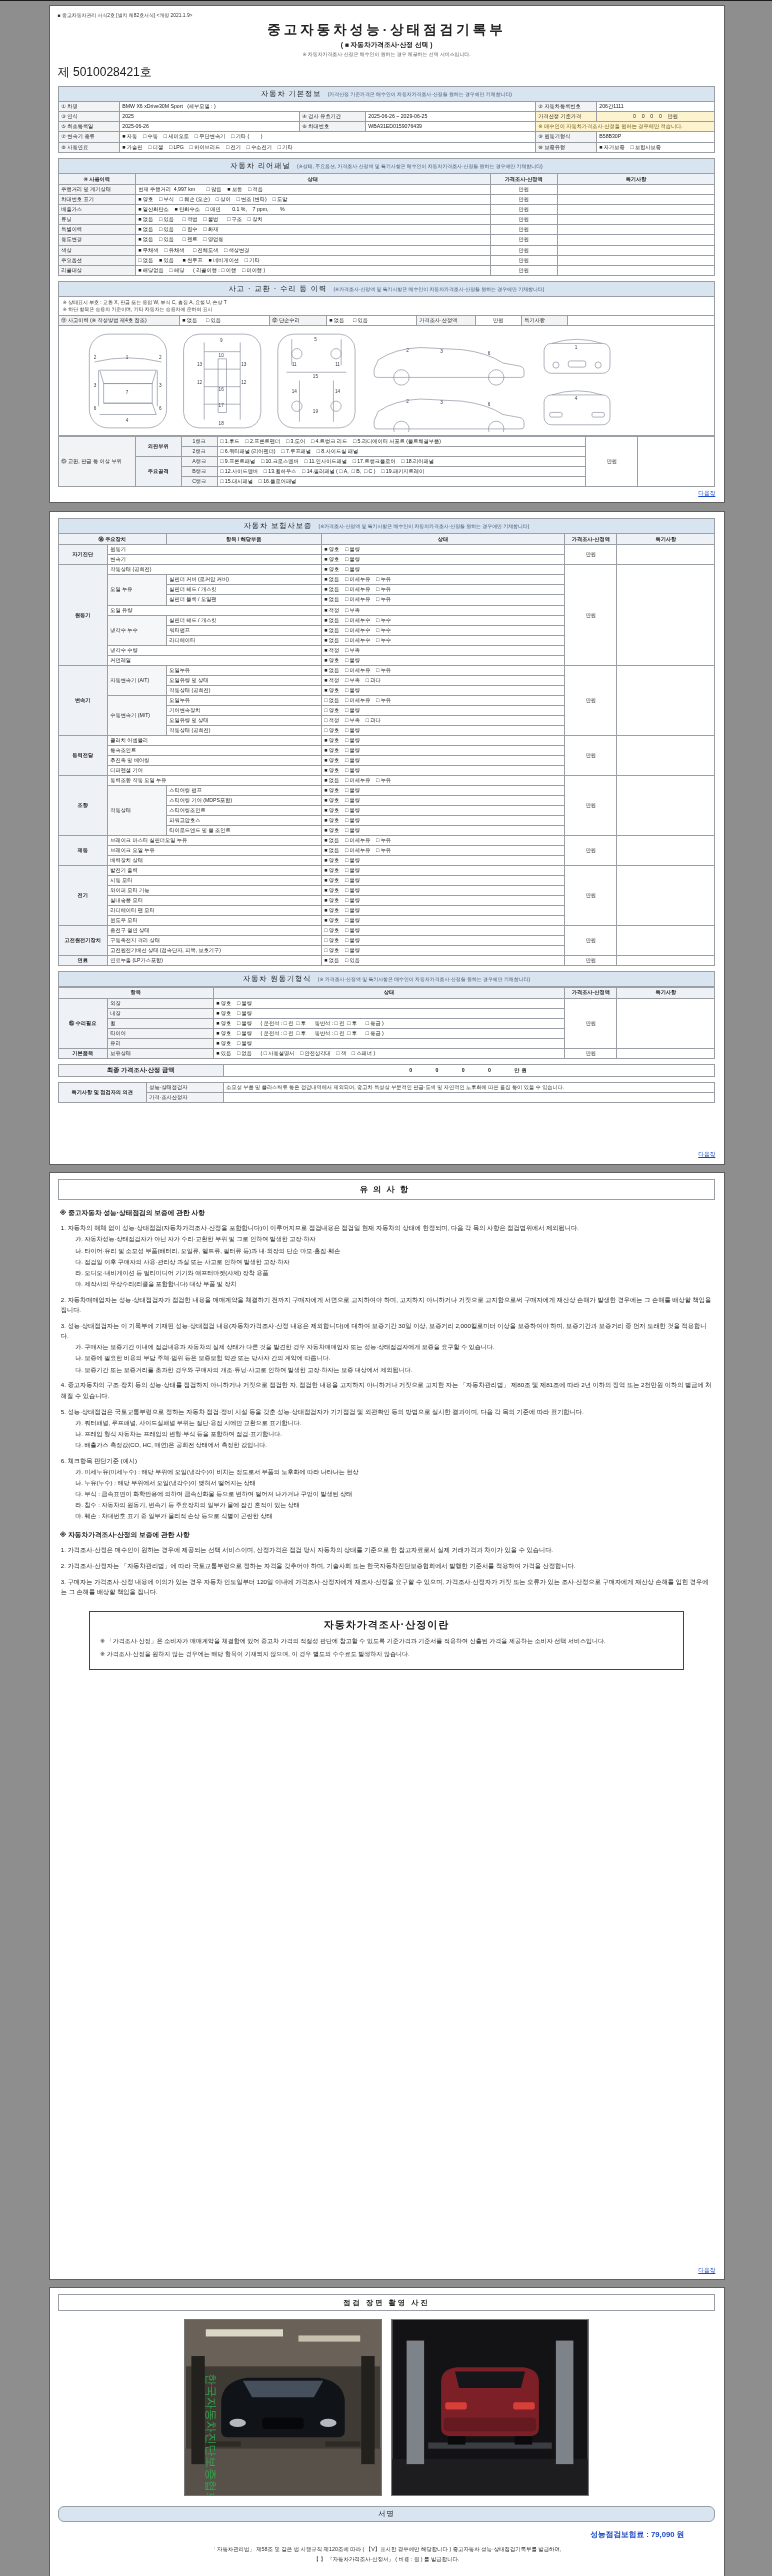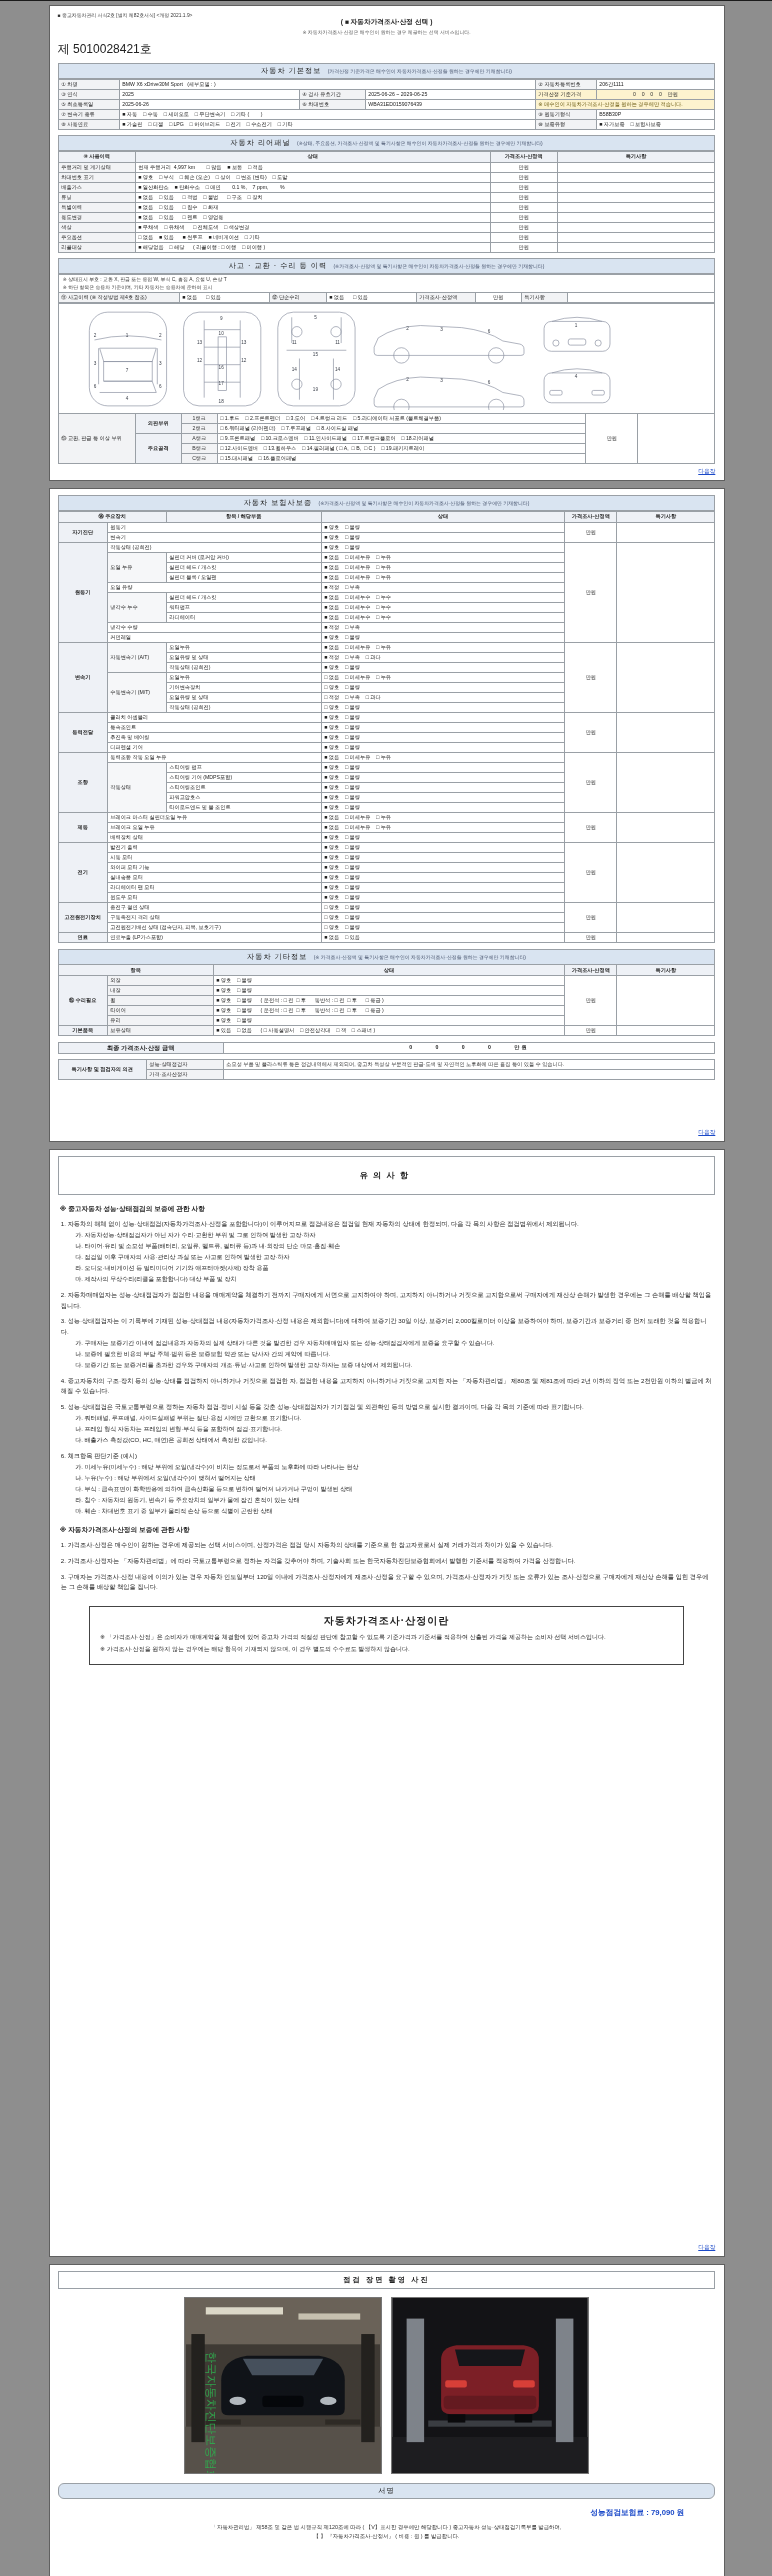--- a/index.html
+++ b/index.html
@@ -24,41 +24,42 @@
   .pc{text-align:center;color:#333;}
   .rc{background:#fff;}
   .yellow{background:#fdf3cf;}
   .note-sm{font-size:4.4px;color:#6b5b12;}
   .legend{border:0.5px solid #9aa0a6;border-bottom:none;margin-top:-0.5px;padding:1.5px 4.1px;font-size:4.9px;color:#333;background:#fff;line-height:1.5;}
   .diagram-box{border:0.5px solid #9aa0a6;margin-top:-0.5px;text-align:center;padding:3.1px 0 1px;background:#fff;}
   svg .dnum{fill:#3a3f4a;font-size:9px;text-anchor:middle;font-family:"Liberation Sans",sans-serif;}
   .final-val{text-align:center;font-weight:bold;font-size:7.2px;letter-spacing:2.1px;}
   .opinion-txt{font-size:4.9px;color:#333;}
   .next{position:absolute;right:8.2px;bottom:4.1px;color:#1b49c8;font-size:5.7px;cursor:pointer;text-decoration:underline;}
-  .notice-title{border:0.5px solid #9aa0a6;text-align:center;font-size:8.2px;font-weight:bold;letter-spacing:5.2px;padding:13px;background:#fff;}
+  .notice-title{border:0.5px solid #9aa0a6;text-align:center;font-size:8.2px;font-weight:bold;letter-spacing:5.2px;padding:4px;background:#fff;}
   .note-head{font-weight:bold;font-size:6.7px;margin:9.3px 2.1px 3.1px;}
   .note-main{font-size:6.2px;line-height:1.7;margin:5.2px 3.1px 1.5px;}
   .note-sub{font-size:6px;line-height:1.6;margin:1.5px 3.1px 1.5px 17.5px;color:#222;}
   .def-box{border:0.8px solid #444;margin:13.4px 31px 5.2px;padding:6.2px 10.3px;}
   .def-title{text-align:center;font-weight:bold;font-size:10px;margin-bottom:5.2px;letter-spacing:1px;}
   .def-line{font-size:6px;line-height:1.65;margin:2.6px 0;}
   .box-head{border:0.5px solid #9aa0a6;text-align:center;font-weight:bold;font-size:7.2px;padding:2.6px;letter-spacing:2.1px;background:#fff;}
   .photos{display:flex;justify-content:center;gap:9.3px;margin:8.2px 0 9.3px;}
   .photo{border:0.5px solid #777;}
   .sign-head{margin-top:7.2px;border-radius:6px;}
   .insurance{color:#1b49c8;font-weight:bold;font-size:7.7px;text-align:right;margin:8.2px 31px 5.2px 0;}
   .legal{text-align:center;font-size:5.4px;color:#333;line-height:1.7;margin-top:3.1px;}
 </style>
 </head>
 <body>
 
 <div class="page">
 
   <div class="panel" id="p1">
     <div class="form-ref">■ 중고자동차관리 서식2호 [별지 제82호서식] &lt;개정 2021.1.9&gt;</div>
+    <div class="main-title">중고자동차성능·상태점검기록부</div>
     <div class="sub-title">( ■ 자동차가격조사·산정 선택 )</div>
     <div class="sub-note">※ 자동차가격조사·산정은 매수인이 원하는 경우 제공하는 선택 서비스입니다.</div>
     <div class="doc-no">제 5010028421호</div>
 
     <div class="sec-head">
       <span class="t">자동차 기본정보</span>
       <span class="s">(가격산정 기준가격은 매수인이 자동차가격조사·산정을 원하는 경우에만 기재합니다)</span>
     </div>
     <table class="tbl">
       <colgroup>
@@ -684,21 +685,21 @@
             <td colspan="2">연료누출 (LP가스포함)</td>
             <td class="st">■ 없음    □ 있음</td>
             <td class="pc" rowspan="1">만원</td>
             <td class="rc" rowspan="1"></td>
           </tr>
 
       </tbody>
     </table>
 
     <div class="sec-head">
-      <span class="t">자동차 기타정보</span>
+      <span class="t">자동차 원동기형식</span>
       <span class="s">(※ 가격조사·산정액 및 특기사항은 매수인이 자동차가격조사·산정을 원하는 경우에만 기재합니다)</span>
     </div>
     <table class="tbl">
       <colgroup>
           <col style="width:49px">
           <col style="width:106px">
           <col>
           <col style="width:52px">
           <col style="width:98px">
         </colgroup>

